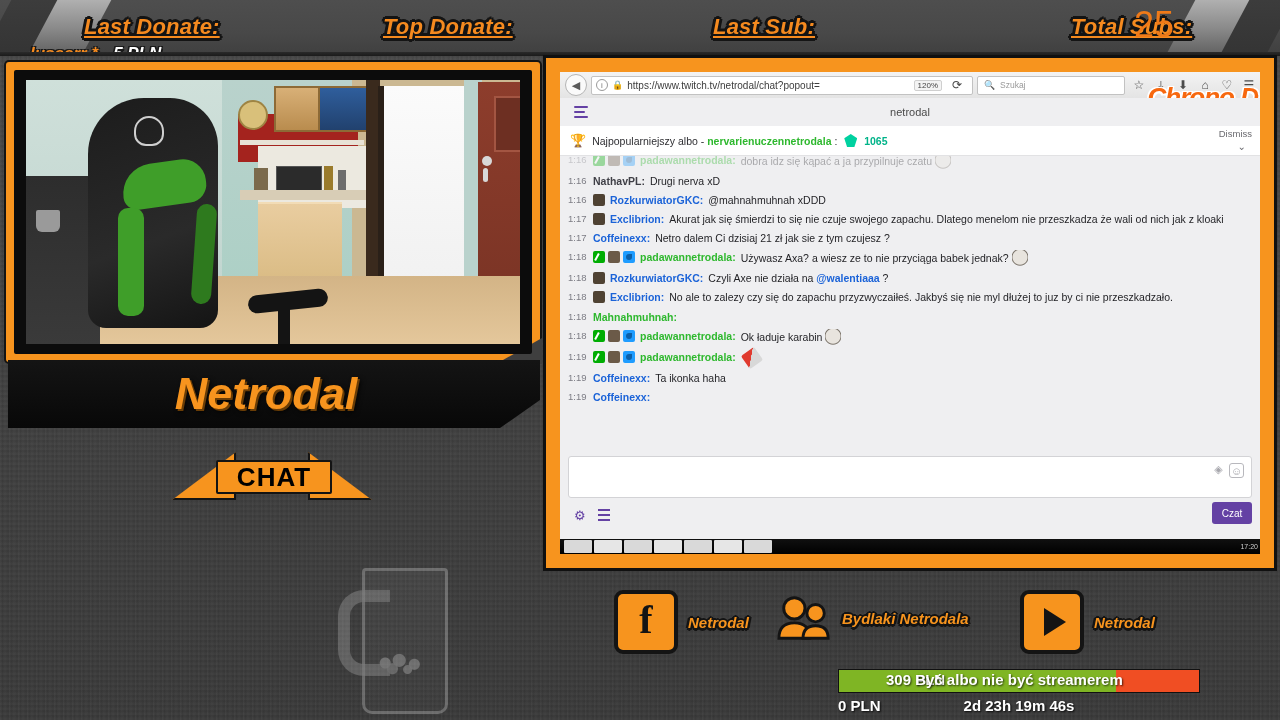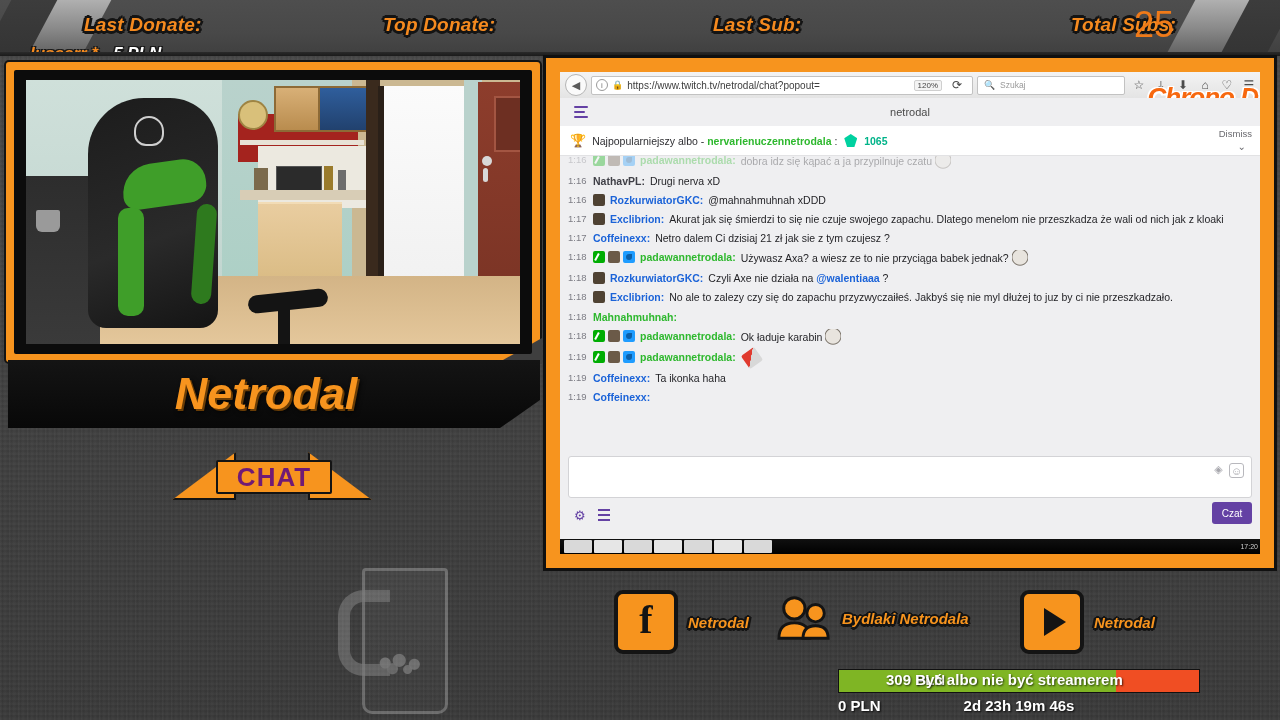--- a/index.html
+++ b/index.html
@@ -37,26 +37,27 @@
     position:absolute;top:-6px;width:70px;height:62px;
     background:linear-gradient(180deg,#b8b8b8,#8a8a8a 55%,#5f5f5f);
   }
   .tb-slash.left{left:28px;transform:skewX(-28deg);}
   .tb-slash.right{right:28px;transform:skewX(-28deg);}
   .tb-slash.leftmask{left:-2px;background:linear-gradient(180deg,#3d3d3d,#343434);width:46px;transform:skewX(-28deg);}
   .tb-slash.rightmask{right:-2px;background:linear-gradient(180deg,#3d3d3d,#343434);width:46px;transform:skewX(-28deg);}
 
   .tb-label{
     position:absolute;top:14px;
-    font-style:italic;font-weight:bold;font-size:19px;
+    font-style:italic;font-weight:bold;font-size:22px;
     color:#f58a1f;letter-spacing:.2px;
     text-shadow:
       -2px -2px 0 #141414, 2px -2px 0 #141414, -2px 2px 0 #141414, 2px 2px 0 #141414,
       -3px 0 0 #141414, 3px 0 0 #141414, 0 -3px 0 #141414, 0 3px 0 #141414;
     white-space:nowrap;
+    text-decoration:underline;
   }
   #lbl-last-donate{left:84px;}
   #lbl-top-donate{left:383px;}
   #lbl-last-sub{left:713px;}
   #lbl-total-subs{left:1071px;}
 
   #val-total-subs{
     position:absolute;left:1134px;top:4px;
     font-size:36px;color:#f07a18;font-weight:400;
     font-family:"Liberation Sans", sans-serif;
@@ -143,21 +144,21 @@
   }
   .cb-right{
     position:absolute;right:0;top:2px;width:60px;height:44px;
     background:#f7941e;border:2px solid #141414;
     clip-path:polygon(0 0, 100% 100%, 0 100%);
   }
   .cb-mid{
     position:absolute;left:44px;top:10px;width:112px;height:30px;
     background:#f7941e;border:2px solid #141414;border-radius:2px;
     display:flex;align-items:center;justify-content:center;
-    font-size:26px;font-weight:bold;color:#701a75;letter-spacing:1px;
+    font-size:26px;font-weight:bold;color:#000000;letter-spacing:1px;
   }
 
   
   #mug{position:absolute;left:340px;top:568px;width:112px;height:146px;opacity:.32;}
   #mug-body{
     position:absolute;left:22px;top:0;width:80px;height:140px;
     border:3px solid rgba(255,255,255,.75);
     border-radius:4px 4px 10px 10px;
     background:linear-gradient(180deg,rgba(255,255,255,.14),rgba(255,255,255,.05));
   }

